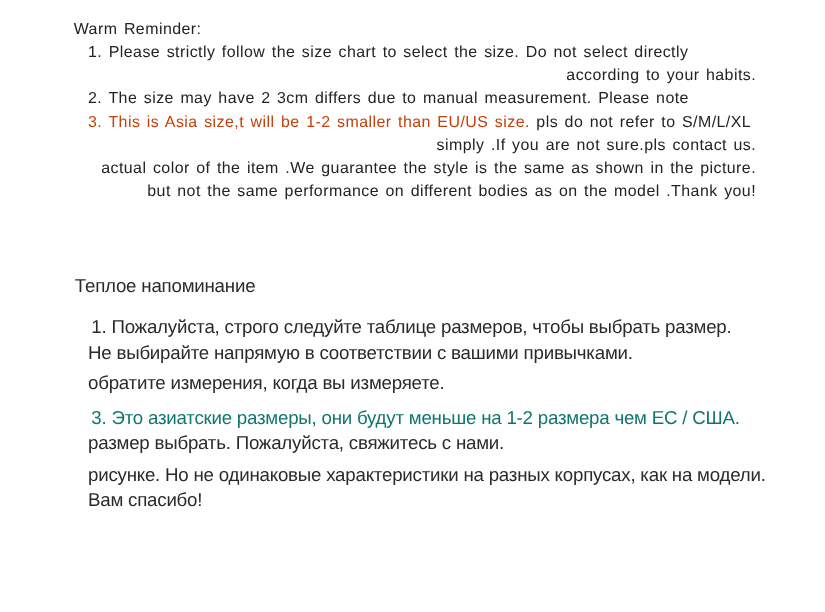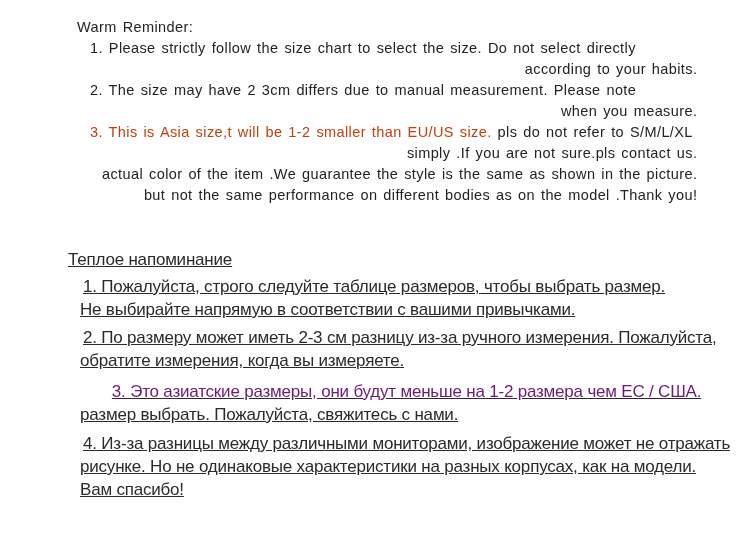--- a/index.html
+++ b/index.html
@@ -6,87 +6,83 @@
   body {
     width: 750px;
     height: 556px;
     background: #ffffff;
     position: relative;
     overflow: hidden;
     font-family: "Liberation Sans", sans-serif;
   }
   .en-block {
     position: absolute;
-    left: 77px;
+    left: 67px;
     top: 17px;
     color: #232323;
     font-size: 14.5px;
     line-height: 21px;
     letter-spacing: 0.4px;
     word-spacing: 1.5px;
   }
   .en-line { white-space: nowrap; height: 21px; }
   .en-first { margin-left: 13px; }
   .en-cont  { margin-left: 25px; text-align: right; }
   .en-red   { color: #c2410c; }
 
   .ru-block {
     position: absolute;
     left: 68px;
     top: 248px;
     color: #2a2a2a;
     font-size: 17px;
     line-height: 23px;
     letter-spacing: -0.2px;
-    text-decoration: underline;
   }
   .ru-line { white-space: nowrap; height: 23px; }
   .ru-first { margin-left: 15px; }
   .ru-cont  { margin-left: 12px; }
-  .ru-red   { color: #701a75; text-align: center; }
-  .ru-para-1 { margin-top: 4px; }
+  .ru-red   { color: #0f766e; }
+  .ru-para-1 { margin-top: 15px; }
   .ru-para-2 { margin-top: 5px; }
   .ru-para-3 { margin-top: 8px; }
   .ru-para-4 { margin-top: 6px; }
 </style>
 </head>
 <body>
 
 <div class="en-block">
   <div class="en-line">Warm Reminder:</div>
 
   <div class="en-line en-first">1. Please strictly follow the size chart to select the size. Do not select directly</div>
   <div class="en-line en-cont">according to your habits.</div>
 
   <div class="en-line en-first">2. The size may have 2 3cm differs due to manual measurement. Please note</div>
-  <div class="en-line en-cont">when you measure.</div>
 
   <div class="en-line en-first"><span class="en-red">3. This is Asia size,t will be 1-2 smaller than EU/US size.</span><span> pls do not refer to S/M/L/XL</span></div>
   <div class="en-line en-cont">simply .If you are not sure.pls contact us.</div>
 
   <div class="en-line en-cont">actual color of the item .We guarantee the style is the same as shown in the picture.</div>
   <div class="en-line en-cont">but not the same performance on different bodies as on the model .Thank you!</div>
 </div>
 
 <div class="ru-block">
   <div class="ru-line">Теплое напоминание</div>
 
   <div class="ru-para-1">
     <div class="ru-line ru-first">1. Пожалуйста, строго следуйте таблице размеров, чтобы выбрать размер.</div>
     <div class="ru-line ru-cont">Не выбирайте напрямую в соответствии с вашими привычками.</div>
   </div>
 
   <div class="ru-para-2">
-    <div class="ru-line ru-first">2. По размеру может иметь 2-3 см разницу из-за ручного измерения. Пожалуйста,</div>
     <div class="ru-line ru-cont">обратите измерения, когда вы измеряете.</div>
   </div>
 
   <div class="ru-para-3">
     <div class="ru-line ru-first ru-red">3. Это азиатские размеры, они будут меньше на 1-2 размера чем ЕС / США.</div>
     <div class="ru-line ru-cont">размер выбрать. Пожалуйста, свяжитесь с нами.</div>
   </div>
 
   <div class="ru-para-4">
-    <div class="ru-line ru-first">4. Из-за разницы между различными мониторами, изображение может не отражать</div>
     <div class="ru-line ru-cont">рисунке. Но не одинаковые характеристики на разных корпусах, как на модели.</div>
     <div class="ru-line ru-cont">Вам спасибо!</div>
   </div>
 </div>
 
 </body></html>

